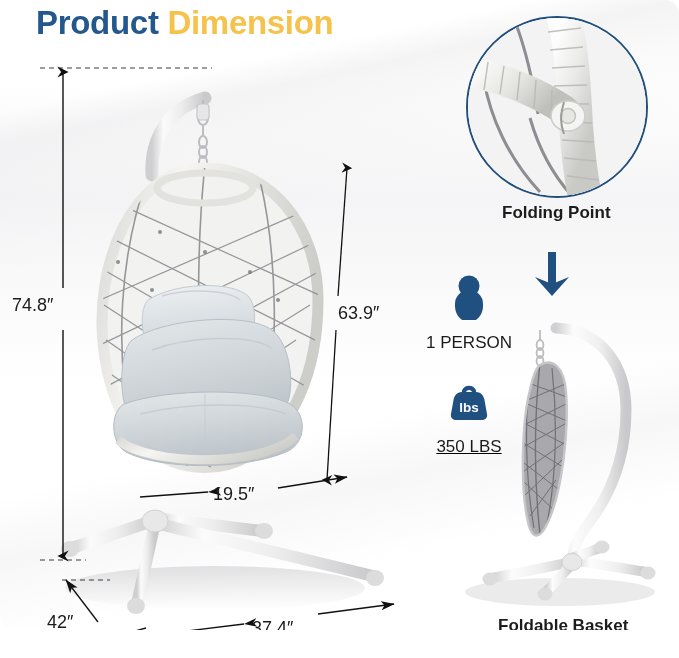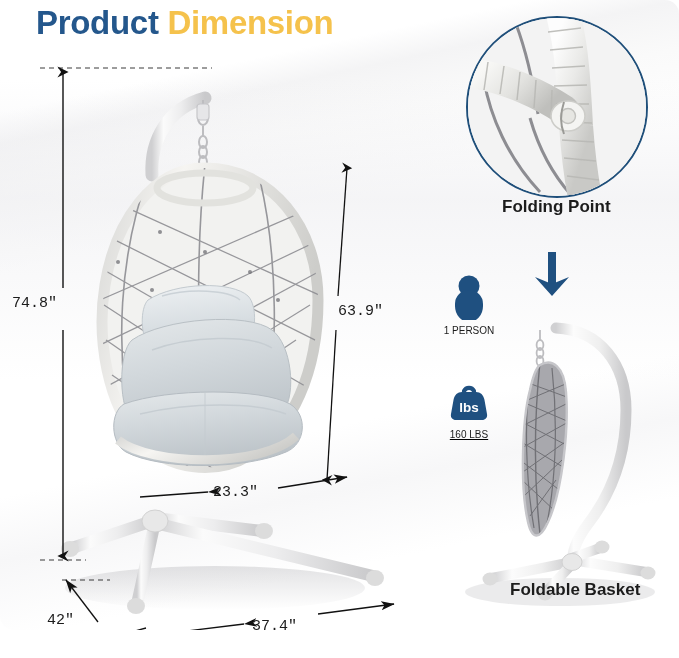--- a/index.html
+++ b/index.html
@@ -37,22 +37,22 @@
   }
   .t-dark { color: #24578c; }
   .t-gold { color: #f5c24c; }
 
   
   .layer { position: absolute; left:0; top:0; width:679px; height:658px; }
 
   
   .dim {
     position: absolute;
-    font-size: 15px; color: #1b1b1b;
-    font-family: Liberation Mono, monospace;
+    font-size: 18px; color: #1b1b1b;
+    font-family: Liberation Sans, sans-serif;
     white-space: nowrap;
   }
   .dim-748 { left: 12px; top: 295px; }
   .dim-433 { left: 338px; top: 303px; }
   .dim-295 { left: 213px; top: 484px; }
   .dim-42   { left: 47px;  top: 612px; }
   .dim-374 { left: 252px; top: 618px; text-align: right; }
 
   
   .folding-circle {
@@ -60,33 +60,33 @@
     width: 182px; height: 182px; border-radius: 50%;
     border: 2.2px solid #1f4f7a;
     overflow: hidden;
     background: radial-gradient(circle at 40% 35%, #fdfdfd 0%, #f2f2f2 60%, #e9e9e9 100%);
   }
   .caption {
     position: absolute;
     font-size: 17px; font-weight: 700; color: #1c1c1c;
     white-space: nowrap;
   }
-  .cap-folding { left: 502px; top: 197px; text-align: right; }
-  .cap-basket  { left: 498px; top: 580px; margin-left: 12px; }
+  .cap-folding { left: 502px; top: 203px; text-align: right; }
+  .cap-basket  { left: 498px; top: 616px; }
 
   .spec {
     position: absolute;
     display: flex; flex-direction: column; align-items: center;
     width: 120px;
   }
   .spec-person { left: 409px; top: 274px; }
   .spec-weight { left: 409px; top: 378px; text-decoration: underline; }
   .spec-label {
-    margin-top: 5px;
-    font-size: 10px; color: #1b1b1b; white-space: nowrap;
+    margin-top: 13px;
+    font-size: 17px; color: #1b1b1b; white-space: nowrap;
   }
   .icon-box { width: 44px; height: 46px; }
 </style>
 </head>
 <body>
 
 <div id="stage">
 
   <div class="bg-sheen"></div>
   <div class="bg-sheen2"></div>
@@ -261,21 +261,21 @@
     </g>
 
     <g>
       <path d="M130,638 L244,624" stroke="#111" stroke-width="1.3" marker-start="url(#arwS)" transform="rotate(180 187 631)"></path>
       <path d="M318,614 L394,604" stroke="#111" stroke-width="1.3" marker-end="url(#arw)"></path>
     </g>
   </svg>
 
   <div class="dim dim-748">74.8″</div>
   <div class="dim dim-433">63.9″</div>
-  <div class="dim dim-295">23.3″</div>
+  <div class="dim dim-295">19.5″</div>
   <div class="dim dim-42">42″</div>
   <div class="dim dim-374">37.4″</div>
 
   <div class="folding-circle">
     <svg viewBox="0 0 182 182" width="182" height="182">
       <defs>
         <linearGradient id="wrapA" x1="0" y1="0" x2="0.35" y2="1">
           <stop offset="0%" stop-color="#fdfdfd"></stop>
           <stop offset="45%" stop-color="#eaeae8"></stop>
           <stop offset="100%" stop-color="#c9c9c6"></stop>
@@ -338,21 +338,21 @@
     </svg>
     <div class="spec-label">1 PERSON</div>
   </div>
 
   <div class="spec spec-weight">
     <svg class="icon-box" viewBox="0 0 44 46">
       <path d="M17,13 A5.6,5.6 0 0 1 27,13" fill="none" stroke="#1f5080" stroke-width="4.2" stroke-linecap="round"></path>
       <path d="M15,14 L29,14 C33.5,14 36.5,17 37.4,21.5 L40,36 C40.7,39.6 38.4,42 35,42 L9,42 C5.6,42 3.3,39.6 4,36 L6.6,21.5 C7.5,17 10.5,14 15,14 Z" fill="#1f5080"></path>
       <text x="22" y="34" text-anchor="middle" font-family="Liberation Sans, sans-serif" font-size="13.5" font-weight="700" fill="#ffffff">lbs</text>
     </svg>
-    <div class="spec-label">160 LBS</div>
+    <div class="spec-label">350 LBS</div>
   </div>
 
   <svg class="layer" viewBox="0 0 679 658">
     <defs>
       <linearGradient id="tube2" x1="0" y1="0" x2="1" y2="0">
         <stop offset="0%" stop-color="#d0d0d2"></stop>
         <stop offset="25%" stop-color="#fcfcfc"></stop>
         <stop offset="62%" stop-color="#efefef"></stop>
         <stop offset="100%" stop-color="#c9c9cb"></stop>
       </linearGradient>

